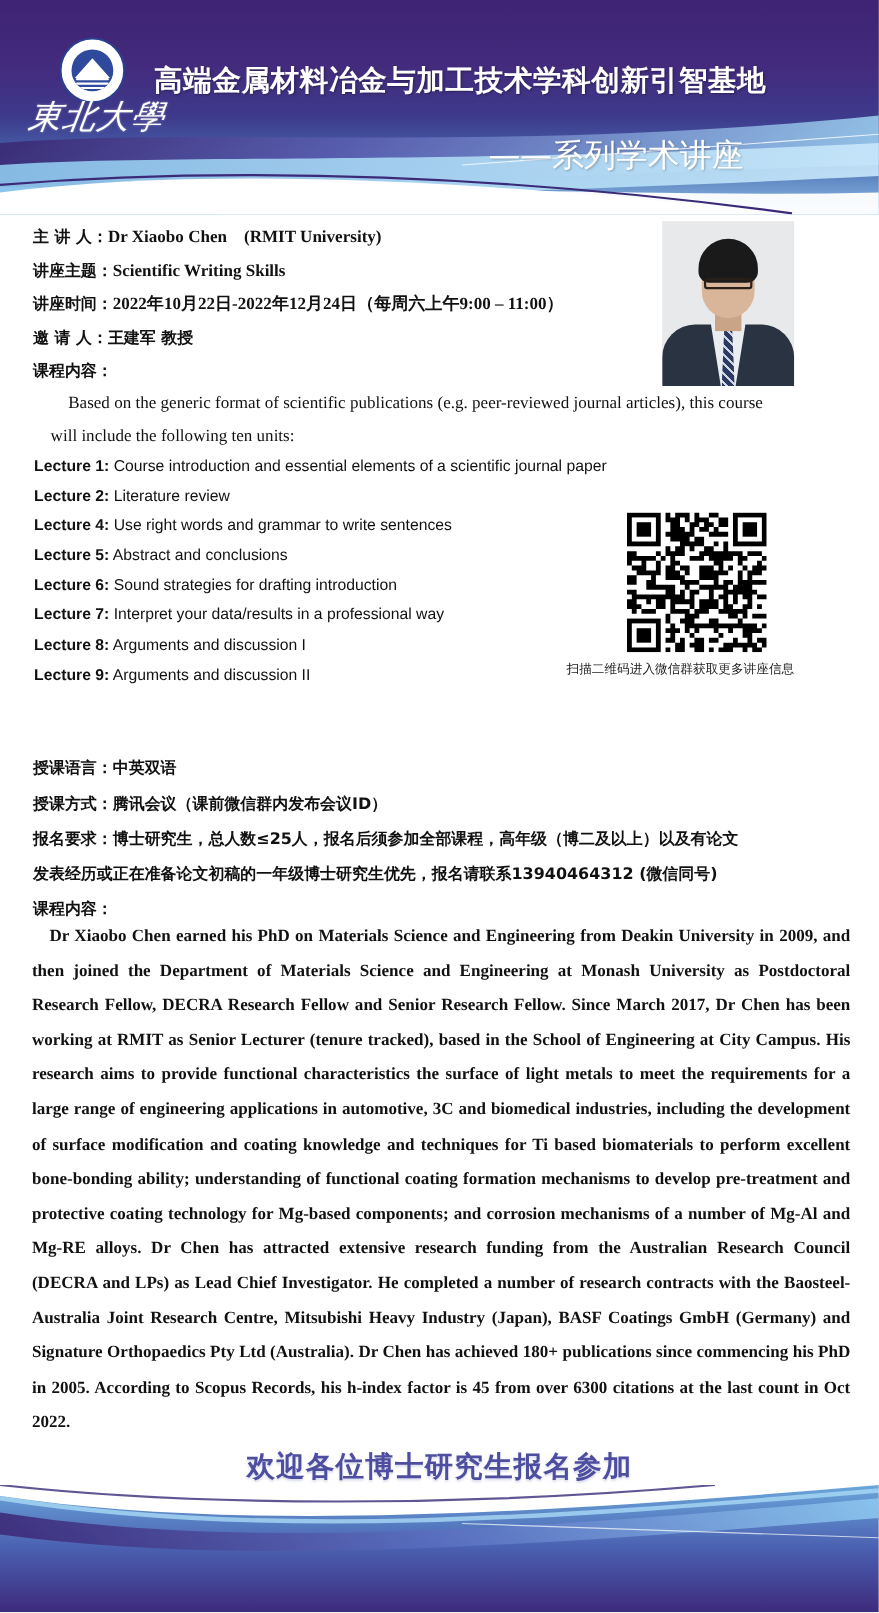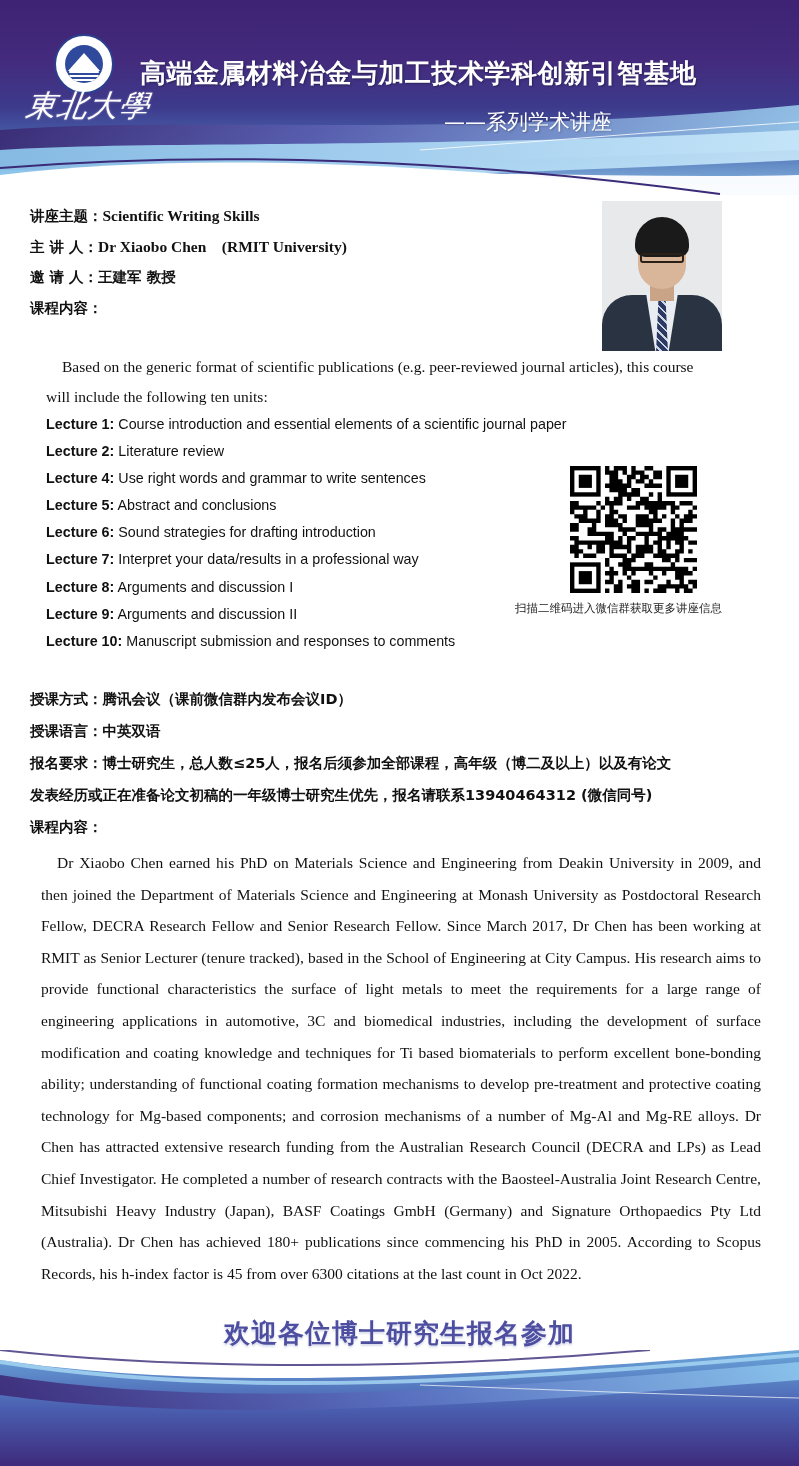--- a/index.html
+++ b/index.html
@@ -8,54 +8,54 @@
   
   .header { position:absolute; left:0; top:0; width:799px; height:195px; overflow:hidden;
     background: linear-gradient(180deg,#3e2374 0%,#442a7c 30%,#3d3a8c 55%,#4a6ab0 75%,#8fc2e8 100%); }
   .header svg.waves { position:absolute; left:0; top:0; }
   .logo-circle { position:absolute; left:54px; top:34px; width:60px; height:60px; border-radius:50%; background:#fff; border:2px solid #2a3f8e; box-sizing:border-box; }
   .logo-circle .inner { position:absolute; left:9px; top:9px; width:38px; height:38px; border-radius:50%; background:#2f4a9c; overflow:hidden; }
   .logo-circle .mtn { position:absolute; left:3px; top:8px; width:0; height:0; border-left:16px solid transparent; border-right:16px solid transparent; border-bottom:18px solid #fff; }
   .logo-circle .wave { position:absolute; left:4px; height:2px; width:30px; background:#fff; border-radius:2px; }
   .calligraphy { position:absolute; left:26px; top:86px; color:#fff; font-family:"DejaVu Serif",serif; font-size:30px; font-style:italic; letter-spacing:1px; transform:skewX(-8deg); text-shadow:0 0 2px rgba(255,255,255,.5); }
   .title-main { position:absolute; left:140px; top:56px; color:#fff; font-family:"DejaVu Sans",sans-serif; font-weight:bold; font-size:26px; letter-spacing:0.5px; text-shadow:1px 1px 2px rgba(0,0,0,.35); white-space:nowrap; }
-  .title-sub { position:absolute; left:444px; top:108px; color:#fff; font-family:"DejaVu Sans",sans-serif; font-size:21px; white-space:nowrap; text-shadow:1px 1px 2px rgba(0,0,0,.25); }
+  .title-sub { position:absolute; left:444px; top:122px; color:#fff; font-family:"DejaVu Sans",sans-serif; font-size:29px; white-space:nowrap; text-shadow:1px 1px 2px rgba(0,0,0,.25); }
 
   
   .info { position:absolute; left:30px; top:201px; font-weight:bold; font-size:15.5px; line-height:30.5px; }
   .info .row { white-space:nowrap; }
   .info .lbl { font-family:"DejaVu Sans",sans-serif; font-size:14.5px; }
 
   .photo { position:absolute; left:602px; top:201px; width:120px; height:150px; background:#e8e9eb; overflow:hidden; }
   .photo .hair { position:absolute; left:33px; top:16px; width:54px; height:40px; border-radius:27px 27px 10px 10px; background:#1a1a1a; }
   .photo .face { position:absolute; left:36px; top:28px; width:48px; height:60px; border-radius:22px 22px 24px 24px; background:#d9b69a; }
   .photo .glasses { position:absolute; left:38px; top:52px; width:44px; height:10px; border:2px solid #2b2018; border-radius:3px; box-sizing:border-box; }
   .photo .neck { position:absolute; left:48px; top:84px; width:24px; height:16px; background:#c9a487; }
   .photo .suit { position:absolute; left:0; top:94px; width:120px; height:60px; background:#2a3342; border-radius:30px 30px 0 0; }
   .photo .shirt { position:absolute; left:44px; top:92px; width:32px; height:60px; background:#e9edf2; clip-path:polygon(0 0,100% 0,70% 100%,30% 100%); }
   .photo .tie { position:absolute; left:54px; top:98px; width:12px; height:54px; background:repeating-linear-gradient(45deg,#2b3a63 0 4px,#cfd6e2 4px 6px); clip-path:polygon(20% 0,80% 0,100% 100%,0 100%); }
 
   .intro { position:absolute; left:46px; top:352px; width:720px; font-size:15.5px; line-height:30px; }
   .intro .first { text-indent:16px; display:block; white-space:nowrap; }
 
-  .lectures { position:absolute; left:46px; top:411px; font-family:"Liberation Sans",sans-serif; font-size:14.3px; line-height:27.1px; }
+  .lectures { position:absolute; left:31px; top:411px; font-family:"Liberation Sans",sans-serif; font-size:14.3px; line-height:27.1px; }
   .lectures .lec { white-space:nowrap; }
   .lectures b { font-weight:bold; }
 
   .qr { position:absolute; left:570px; top:466px; width:127px; height:127px; background:#fff; }
   .qr svg { display:block; }
   .qr-caption { position:absolute; left:515px; top:601px; font-family:"DejaVu Serif",serif; font-size:11.5px; color:#222; white-space:nowrap; }
 
   .info2 { position:absolute; left:30px; top:683px; font-weight:bold; font-size:15.5px; line-height:31px; }
   .info2 .row { white-space:nowrap; }
   .info2 .lbl { font-family:"DejaVu Sans",sans-serif; font-size:14.5px; }
   .info2 .cn { font-family:"DejaVu Sans",sans-serif; font-size:14.5px; }
 
   .bio { position:absolute; left:29px; top:835px; width:744px; font-size:15.5px; line-height:31.6px; text-align:justify; text-align-last:left; }
-  .bio p { margin:12px; text-indent:16px; }
+  .bio p { margin:0; text-indent:16px;font-weight:bold; }
 
   
   .footer-title { position:absolute; left:0; top:1316px; width:799px; text-align:center; font-family:"DejaVu Sans",sans-serif; font-weight:bold; font-size:26px; color:#4d4ea0; letter-spacing:1px; text-shadow:0 2px 2px rgba(100,110,180,.25); }
   .footer { position:absolute; left:0; top:1350px; width:799px; height:116px; overflow:hidden; }
 </style>
 </head>
 <body>
 
 <div class="header">
   <svg class="waves" width="799" height="195" viewBox="0 0 799 195">
@@ -85,24 +85,27 @@
       <div class="wave" style="top:34px"></div>
     </div>
   </div>
   <div class="calligraphy">東北大學</div>
   <div class="title-main">高端金属材料冶金与加工技术学科创新引智基地</div>
   <div class="title-sub">——系列学术讲座</div>
 </div>
 
 <div class="info">
   <div class="row">
+    <span class="lbl">主 讲 人：</span><span>Dr Xiaobo Chen　(RMIT University)</span>
+  </div>
+  <div class="row">
     <span class="lbl">讲座主题：</span><span>Scientific Writing Skills</span>
   </div>
   <div class="row">
-    <span class="lbl">主 讲 人：</span><span>Dr Xiaobo Chen　(RMIT University)</span>
+    <span class="lbl">讲座时间：</span><span>2022年10月22日-2022年12月24日（每周六上午9:00 – 11:00）</span>
   </div>
   <div class="row">
     <span class="lbl">邀 请 人：</span><span class="lbl">王建军  教授</span>
   </div>
   <div class="row">
     <span class="lbl">课程内容：</span>
   </div>
 </div>
 
 <div class="photo">
@@ -122,42 +125,41 @@
 
 <div class="lectures">
   <div class="lec"><b>Lecture 1:</b> <span>Course introduction and essential elements of a scientific journal paper</span></div>
   <div class="lec"><b>Lecture 2:</b> <span>Literature review</span></div>
   <div class="lec"><b>Lecture 4:</b> <span>Use right words and grammar to write sentences</span></div>
   <div class="lec"><b>Lecture 5:</b> <span>Abstract and conclusions</span></div>
   <div class="lec"><b>Lecture 6:</b> <span>Sound strategies for drafting introduction</span></div>
   <div class="lec"><b>Lecture 7:</b> <span>Interpret your data/results in a professional way</span></div>
   <div class="lec"><b>Lecture 8:</b> <span>Arguments and discussion I</span></div>
   <div class="lec"><b>Lecture 9:</b> <span>Arguments and discussion II</span></div>
-  <div class="lec"><b>Lecture 10:</b> <span>Manuscript submission and responses to comments</span></div>
 </div>
 
 <div class="qr">
   <svg id="qr-svg" width="127" height="127" viewBox="0 0 127 127">
       <path d="M35.03 0.00h4.38v4.38h-4.38zM43.79 0.00h4.38v4.38h-4.38zM48.17 0.00h4.38v4.38h-4.38zM52.55 0.00h4.38v4.38h-4.38zM61.31 0.00h4.38v4.38h-4.38zM74.45 0.00h4.38v4.38h-4.38zM78.83 0.00h4.38v4.38h-4.38zM35.03 4.38h4.38v4.38h-4.38zM39.41 4.38h4.38v4.38h-4.38zM43.79 4.38h4.38v4.38h-4.38zM52.55 4.38h4.38v4.38h-4.38zM61.31 4.38h4.38v4.38h-4.38zM65.69 4.38h4.38v4.38h-4.38zM70.07 4.38h4.38v4.38h-4.38zM83.21 4.38h4.38v4.38h-4.38zM87.59 4.38h4.38v4.38h-4.38zM39.41 8.76h4.38v4.38h-4.38zM43.79 8.76h4.38v4.38h-4.38zM56.93 8.76h4.38v4.38h-4.38zM61.31 8.76h4.38v4.38h-4.38zM70.07 8.76h4.38v4.38h-4.38zM74.45 8.76h4.38v4.38h-4.38zM83.21 8.76h4.38v4.38h-4.38zM87.59 8.76h4.38v4.38h-4.38zM39.41 13.14h4.38v4.38h-4.38zM43.79 13.14h4.38v4.38h-4.38zM48.17 13.14h4.38v4.38h-4.38zM56.93 13.14h4.38v4.38h-4.38zM65.69 13.14h4.38v4.38h-4.38zM70.07 13.14h4.38v4.38h-4.38zM78.83 13.14h4.38v4.38h-4.38zM35.03 17.52h4.38v4.38h-4.38zM39.41 17.52h4.38v4.38h-4.38zM43.79 17.52h4.38v4.38h-4.38zM48.17 17.52h4.38v4.38h-4.38zM52.55 17.52h4.38v4.38h-4.38zM56.93 17.52h4.38v4.38h-4.38zM74.45 17.52h4.38v4.38h-4.38zM78.83 17.52h4.38v4.38h-4.38zM83.21 17.52h4.38v4.38h-4.38zM87.59 17.52h4.38v4.38h-4.38zM39.41 21.90h4.38v4.38h-4.38zM43.79 21.90h4.38v4.38h-4.38zM48.17 21.90h4.38v4.38h-4.38zM52.55 21.90h4.38v4.38h-4.38zM61.31 21.90h4.38v4.38h-4.38zM65.69 21.90h4.38v4.38h-4.38zM48.17 26.28h4.38v4.38h-4.38zM52.55 26.28h4.38v4.38h-4.38zM56.93 26.28h4.38v4.38h-4.38zM61.31 26.28h4.38v4.38h-4.38zM65.69 26.28h4.38v4.38h-4.38zM78.83 26.28h4.38v4.38h-4.38zM87.59 26.28h4.38v4.38h-4.38zM35.03 30.66h4.38v4.38h-4.38zM43.79 30.66h4.38v4.38h-4.38zM48.17 30.66h4.38v4.38h-4.38zM56.93 30.66h4.38v4.38h-4.38zM70.07 30.66h4.38v4.38h-4.38zM74.45 30.66h4.38v4.38h-4.38zM87.59 30.66h4.38v4.38h-4.38zM0.00 35.03h4.38v4.38h-4.38zM4.38 35.03h4.38v4.38h-4.38zM26.28 35.03h4.38v4.38h-4.38zM35.03 35.03h4.38v4.38h-4.38zM39.41 35.03h4.38v4.38h-4.38zM43.79 35.03h4.38v4.38h-4.38zM48.17 35.03h4.38v4.38h-4.38zM65.69 35.03h4.38v4.38h-4.38zM70.07 35.03h4.38v4.38h-4.38zM74.45 35.03h4.38v4.38h-4.38zM78.83 35.03h4.38v4.38h-4.38zM83.21 35.03h4.38v4.38h-4.38zM87.59 35.03h4.38v4.38h-4.38zM91.97 35.03h4.38v4.38h-4.38zM96.34 35.03h4.38v4.38h-4.38zM100.72 35.03h4.38v4.38h-4.38zM109.48 35.03h4.38v4.38h-4.38zM113.86 35.03h4.38v4.38h-4.38zM118.24 35.03h4.38v4.38h-4.38zM0.00 39.41h4.38v4.38h-4.38zM4.38 39.41h4.38v4.38h-4.38zM8.76 39.41h4.38v4.38h-4.38zM13.14 39.41h4.38v4.38h-4.38zM17.52 39.41h4.38v4.38h-4.38zM21.90 39.41h4.38v4.38h-4.38zM30.66 39.41h4.38v4.38h-4.38zM39.41 39.41h4.38v4.38h-4.38zM56.93 39.41h4.38v4.38h-4.38zM61.31 39.41h4.38v4.38h-4.38zM65.69 39.41h4.38v4.38h-4.38zM74.45 39.41h4.38v4.38h-4.38zM78.83 39.41h4.38v4.38h-4.38zM83.21 39.41h4.38v4.38h-4.38zM87.59 39.41h4.38v4.38h-4.38zM91.97 39.41h4.38v4.38h-4.38zM100.72 39.41h4.38v4.38h-4.38zM105.10 39.41h4.38v4.38h-4.38zM122.62 39.41h4.38v4.38h-4.38zM0.00 43.79h4.38v4.38h-4.38zM13.14 43.79h4.38v4.38h-4.38zM26.28 43.79h4.38v4.38h-4.38zM39.41 43.79h4.38v4.38h-4.38zM43.79 43.79h4.38v4.38h-4.38zM78.83 43.79h4.38v4.38h-4.38zM83.21 43.79h4.38v4.38h-4.38zM100.72 43.79h4.38v4.38h-4.38zM118.24 43.79h4.38v4.38h-4.38zM4.38 48.17h4.38v4.38h-4.38zM8.76 48.17h4.38v4.38h-4.38zM13.14 48.17h4.38v4.38h-4.38zM26.28 48.17h4.38v4.38h-4.38zM35.03 48.17h4.38v4.38h-4.38zM39.41 48.17h4.38v4.38h-4.38zM48.17 48.17h4.38v4.38h-4.38zM52.55 48.17h4.38v4.38h-4.38zM65.69 48.17h4.38v4.38h-4.38zM70.07 48.17h4.38v4.38h-4.38zM74.45 48.17h4.38v4.38h-4.38zM83.21 48.17h4.38v4.38h-4.38zM91.97 48.17h4.38v4.38h-4.38zM105.10 48.17h4.38v4.38h-4.38zM113.86 48.17h4.38v4.38h-4.38zM118.24 48.17h4.38v4.38h-4.38zM122.62 48.17h4.38v4.38h-4.38zM8.76 52.55h4.38v4.38h-4.38zM13.14 52.55h4.38v4.38h-4.38zM17.52 52.55h4.38v4.38h-4.38zM21.90 52.55h4.38v4.38h-4.38zM26.28 52.55h4.38v4.38h-4.38zM35.03 52.55h4.38v4.38h-4.38zM39.41 52.55h4.38v4.38h-4.38zM43.79 52.55h4.38v4.38h-4.38zM52.55 52.55h4.38v4.38h-4.38zM65.69 52.55h4.38v4.38h-4.38zM70.07 52.55h4.38v4.38h-4.38zM74.45 52.55h4.38v4.38h-4.38zM78.83 52.55h4.38v4.38h-4.38zM83.21 52.55h4.38v4.38h-4.38zM87.59 52.55h4.38v4.38h-4.38zM100.72 52.55h4.38v4.38h-4.38zM109.48 52.55h4.38v4.38h-4.38zM113.86 52.55h4.38v4.38h-4.38zM118.24 52.55h4.38v4.38h-4.38zM0.00 56.93h4.38v4.38h-4.38zM4.38 56.93h4.38v4.38h-4.38zM21.90 56.93h4.38v4.38h-4.38zM35.03 56.93h4.38v4.38h-4.38zM39.41 56.93h4.38v4.38h-4.38zM43.79 56.93h4.38v4.38h-4.38zM48.17 56.93h4.38v4.38h-4.38zM65.69 56.93h4.38v4.38h-4.38zM70.07 56.93h4.38v4.38h-4.38zM74.45 56.93h4.38v4.38h-4.38zM78.83 56.93h4.38v4.38h-4.38zM100.72 56.93h4.38v4.38h-4.38zM109.48 56.93h4.38v4.38h-4.38zM0.00 61.31h4.38v4.38h-4.38zM4.38 61.31h4.38v4.38h-4.38zM17.52 61.31h4.38v4.38h-4.38zM21.90 61.31h4.38v4.38h-4.38zM48.17 61.31h4.38v4.38h-4.38zM52.55 61.31h4.38v4.38h-4.38zM56.93 61.31h4.38v4.38h-4.38zM61.31 61.31h4.38v4.38h-4.38zM78.83 61.31h4.38v4.38h-4.38zM87.59 61.31h4.38v4.38h-4.38zM91.97 61.31h4.38v4.38h-4.38zM100.72 61.31h4.38v4.38h-4.38zM105.10 61.31h4.38v4.38h-4.38zM109.48 61.31h4.38v4.38h-4.38zM113.86 61.31h4.38v4.38h-4.38zM118.24 61.31h4.38v4.38h-4.38zM122.62 61.31h4.38v4.38h-4.38zM17.52 65.69h4.38v4.38h-4.38zM21.90 65.69h4.38v4.38h-4.38zM26.28 65.69h4.38v4.38h-4.38zM30.66 65.69h4.38v4.38h-4.38zM35.03 65.69h4.38v4.38h-4.38zM39.41 65.69h4.38v4.38h-4.38zM52.55 65.69h4.38v4.38h-4.38zM65.69 65.69h4.38v4.38h-4.38zM70.07 65.69h4.38v4.38h-4.38zM74.45 65.69h4.38v4.38h-4.38zM78.83 65.69h4.38v4.38h-4.38zM83.21 65.69h4.38v4.38h-4.38zM87.59 65.69h4.38v4.38h-4.38zM96.34 65.69h4.38v4.38h-4.38zM100.72 65.69h4.38v4.38h-4.38zM105.10 65.69h4.38v4.38h-4.38zM109.48 65.69h4.38v4.38h-4.38zM0.00 70.07h4.38v4.38h-4.38zM4.38 70.07h4.38v4.38h-4.38zM35.03 70.07h4.38v4.38h-4.38zM39.41 70.07h4.38v4.38h-4.38zM48.17 70.07h4.38v4.38h-4.38zM56.93 70.07h4.38v4.38h-4.38zM61.31 70.07h4.38v4.38h-4.38zM74.45 70.07h4.38v4.38h-4.38zM87.59 70.07h4.38v4.38h-4.38zM91.97 70.07h4.38v4.38h-4.38zM96.34 70.07h4.38v4.38h-4.38zM100.72 70.07h4.38v4.38h-4.38zM105.10 70.07h4.38v4.38h-4.38zM109.48 70.07h4.38v4.38h-4.38zM113.86 70.07h4.38v4.38h-4.38zM4.38 74.45h4.38v4.38h-4.38zM8.76 74.45h4.38v4.38h-4.38zM13.14 74.45h4.38v4.38h-4.38zM17.52 74.45h4.38v4.38h-4.38zM21.90 74.45h4.38v4.38h-4.38zM26.28 74.45h4.38v4.38h-4.38zM30.66 74.45h4.38v4.38h-4.38zM35.03 74.45h4.38v4.38h-4.38zM39.41 74.45h4.38v4.38h-4.38zM43.79 74.45h4.38v4.38h-4.38zM48.17 74.45h4.38v4.38h-4.38zM56.93 74.45h4.38v4.38h-4.38zM74.45 74.45h4.38v4.38h-4.38zM83.21 74.45h4.38v4.38h-4.38zM87.59 74.45h4.38v4.38h-4.38zM96.34 74.45h4.38v4.38h-4.38zM105.10 74.45h4.38v4.38h-4.38zM109.48 74.45h4.38v4.38h-4.38zM118.24 74.45h4.38v4.38h-4.38zM122.62 74.45h4.38v4.38h-4.38zM0.00 78.83h4.38v4.38h-4.38zM4.38 78.83h4.38v4.38h-4.38zM17.52 78.83h4.38v4.38h-4.38zM26.28 78.83h4.38v4.38h-4.38zM30.66 78.83h4.38v4.38h-4.38zM39.41 78.83h4.38v4.38h-4.38zM43.79 78.83h4.38v4.38h-4.38zM48.17 78.83h4.38v4.38h-4.38zM52.55 78.83h4.38v4.38h-4.38zM56.93 78.83h4.38v4.38h-4.38zM65.69 78.83h4.38v4.38h-4.38zM70.07 78.83h4.38v4.38h-4.38zM74.45 78.83h4.38v4.38h-4.38zM78.83 78.83h4.38v4.38h-4.38zM87.59 78.83h4.38v4.38h-4.38zM96.34 78.83h4.38v4.38h-4.38zM109.48 78.83h4.38v4.38h-4.38zM0.00 83.21h4.38v4.38h-4.38zM4.38 83.21h4.38v4.38h-4.38zM8.76 83.21h4.38v4.38h-4.38zM26.28 83.21h4.38v4.38h-4.38zM30.66 83.21h4.38v4.38h-4.38zM39.41 83.21h4.38v4.38h-4.38zM56.93 83.21h4.38v4.38h-4.38zM65.69 83.21h4.38v4.38h-4.38zM70.07 83.21h4.38v4.38h-4.38zM74.45 83.21h4.38v4.38h-4.38zM78.83 83.21h4.38v4.38h-4.38zM87.59 83.21h4.38v4.38h-4.38zM91.97 83.21h4.38v4.38h-4.38zM105.10 83.21h4.38v4.38h-4.38zM109.48 83.21h4.38v4.38h-4.38zM118.24 83.21h4.38v4.38h-4.38zM4.38 87.59h4.38v4.38h-4.38zM13.14 87.59h4.38v4.38h-4.38zM17.52 87.59h4.38v4.38h-4.38zM21.90 87.59h4.38v4.38h-4.38zM39.41 87.59h4.38v4.38h-4.38zM43.79 87.59h4.38v4.38h-4.38zM48.17 87.59h4.38v4.38h-4.38zM52.55 87.59h4.38v4.38h-4.38zM61.31 87.59h4.38v4.38h-4.38zM65.69 87.59h4.38v4.38h-4.38zM70.07 87.59h4.38v4.38h-4.38zM83.21 87.59h4.38v4.38h-4.38zM87.59 87.59h4.38v4.38h-4.38zM91.97 87.59h4.38v4.38h-4.38zM96.34 87.59h4.38v4.38h-4.38zM100.72 87.59h4.38v4.38h-4.38zM105.10 87.59h4.38v4.38h-4.38zM35.03 91.97h4.38v4.38h-4.38zM52.55 91.97h4.38v4.38h-4.38zM56.93 91.97h4.38v4.38h-4.38zM61.31 91.97h4.38v4.38h-4.38zM91.97 91.97h4.38v4.38h-4.38zM96.34 91.97h4.38v4.38h-4.38zM105.10 91.97h4.38v4.38h-4.38zM113.86 91.97h4.38v4.38h-4.38zM118.24 91.97h4.38v4.38h-4.38zM122.62 91.97h4.38v4.38h-4.38zM35.03 96.34h4.38v4.38h-4.38zM48.17 96.34h4.38v4.38h-4.38zM52.55 96.34h4.38v4.38h-4.38zM56.93 96.34h4.38v4.38h-4.38zM74.45 96.34h4.38v4.38h-4.38zM78.83 96.34h4.38v4.38h-4.38zM100.72 96.34h4.38v4.38h-4.38zM39.41 100.72h4.38v4.38h-4.38zM52.55 100.72h4.38v4.38h-4.38zM56.93 100.72h4.38v4.38h-4.38zM61.31 100.72h4.38v4.38h-4.38zM65.69 100.72h4.38v4.38h-4.38zM70.07 100.72h4.38v4.38h-4.38zM74.45 100.72h4.38v4.38h-4.38zM78.83 100.72h4.38v4.38h-4.38zM83.21 100.72h4.38v4.38h-4.38zM87.59 100.72h4.38v4.38h-4.38zM91.97 100.72h4.38v4.38h-4.38zM96.34 100.72h4.38v4.38h-4.38zM100.72 100.72h4.38v4.38h-4.38zM105.10 100.72h4.38v4.38h-4.38zM109.48 100.72h4.38v4.38h-4.38zM113.86 100.72h4.38v4.38h-4.38zM122.62 100.72h4.38v4.38h-4.38zM35.03 105.10h4.38v4.38h-4.38zM39.41 105.10h4.38v4.38h-4.38zM43.79 105.10h4.38v4.38h-4.38zM52.55 105.10h4.38v4.38h-4.38zM61.31 105.10h4.38v4.38h-4.38zM78.83 105.10h4.38v4.38h-4.38zM91.97 105.10h4.38v4.38h-4.38zM105.10 105.10h4.38v4.38h-4.38zM109.48 105.10h4.38v4.38h-4.38zM113.86 105.10h4.38v4.38h-4.38zM118.24 105.10h4.38v4.38h-4.38zM39.41 109.48h4.38v4.38h-4.38zM56.93 109.48h4.38v4.38h-4.38zM83.21 109.48h4.38v4.38h-4.38zM105.10 109.48h4.38v4.38h-4.38zM109.48 109.48h4.38v4.38h-4.38zM35.03 113.86h4.38v4.38h-4.38zM39.41 113.86h4.38v4.38h-4.38zM48.17 113.86h4.38v4.38h-4.38zM61.31 113.86h4.38v4.38h-4.38zM65.69 113.86h4.38v4.38h-4.38zM74.45 113.86h4.38v4.38h-4.38zM78.83 113.86h4.38v4.38h-4.38zM96.34 113.86h4.38v4.38h-4.38zM109.48 113.86h4.38v4.38h-4.38zM118.24 113.86h4.38v4.38h-4.38zM122.62 113.86h4.38v4.38h-4.38zM43.79 118.24h4.38v4.38h-4.38zM48.17 118.24h4.38v4.38h-4.38zM56.93 118.24h4.38v4.38h-4.38zM61.31 118.24h4.38v4.38h-4.38zM65.69 118.24h4.38v4.38h-4.38zM87.59 118.24h4.38v4.38h-4.38zM91.97 118.24h4.38v4.38h-4.38zM96.34 118.24h4.38v4.38h-4.38zM100.72 118.24h4.38v4.38h-4.38zM105.10 118.24h4.38v4.38h-4.38zM109.48 118.24h4.38v4.38h-4.38zM113.86 118.24h4.38v4.38h-4.38zM122.62 118.24h4.38v4.38h-4.38zM35.03 122.62h4.38v4.38h-4.38zM43.79 122.62h4.38v4.38h-4.38zM48.17 122.62h4.38v4.38h-4.38zM61.31 122.62h4.38v4.38h-4.38zM65.69 122.62h4.38v4.38h-4.38zM74.45 122.62h4.38v4.38h-4.38zM83.21 122.62h4.38v4.38h-4.38zM87.59 122.62h4.38v4.38h-4.38zM91.97 122.62h4.38v4.38h-4.38zM105.10 122.62h4.38v4.38h-4.38zM113.86 122.62h4.38v4.38h-4.38zM118.24 122.62h4.38v4.38h-4.38z" fill="#000"></path>
       <rect x="2.189655172413793" y="2.189655172413793" width="26.275862068965516" height="26.275862068965516" fill="none" stroke="#000" stroke-width="4.379310344827586"></rect>
       <rect x="8.758620689655173" y="8.758620689655173" width="13.137931034482758" height="13.137931034482758" fill="#000"></rect>
       <rect x="98.5344827586207" y="2.189655172413793" width="26.275862068965516" height="26.275862068965516" fill="none" stroke="#000" stroke-width="4.379310344827586"></rect>
       <rect x="105.10344827586206" y="8.758620689655173" width="13.137931034482758" height="13.137931034482758" fill="#000"></rect>
       <rect x="2.189655172413793" y="98.5344827586207" width="26.275862068965516" height="26.275862068965516" fill="none" stroke="#000" stroke-width="4.379310344827586"></rect>
       <rect x="8.758620689655173" y="105.10344827586206" width="13.137931034482758" height="13.137931034482758" fill="#000"></rect>
     </svg>
 </div>
 <div class="qr-caption">扫描二维码进入微信群获取更多讲座信息</div>
 
 <div class="info2">
   <div class="row">
-    <span class="lbl">授课方式：</span><span class="cn">腾讯会议（课前微信群内发布会议ID）</span>
+    <span class="lbl">授课语言：</span><span class="cn">中英双语</span>
   </div>
   <div class="row">
-    <span class="lbl">授课语言：</span><span class="cn">中英双语</span>
+    <span class="lbl">授课方式：</span><span class="cn">腾讯会议（课前微信群内发布会议ID）</span>
   </div>
   <div class="row">
     <span class="lbl">报名要求：</span><span class="cn">博士研究生，总人数≤25人，报名后须参加全部课程，高年级（博二及以上）以及有论文</span>
   </div>
   <div class="row">
     <span class="cn">发表经历或正在准备论文初稿的一年级博士研究生优先，报名请联系13940464312 (微信同号)</span>
   </div>
   <div class="row">
     <span class="lbl">课程内容：</span>
   </div>

